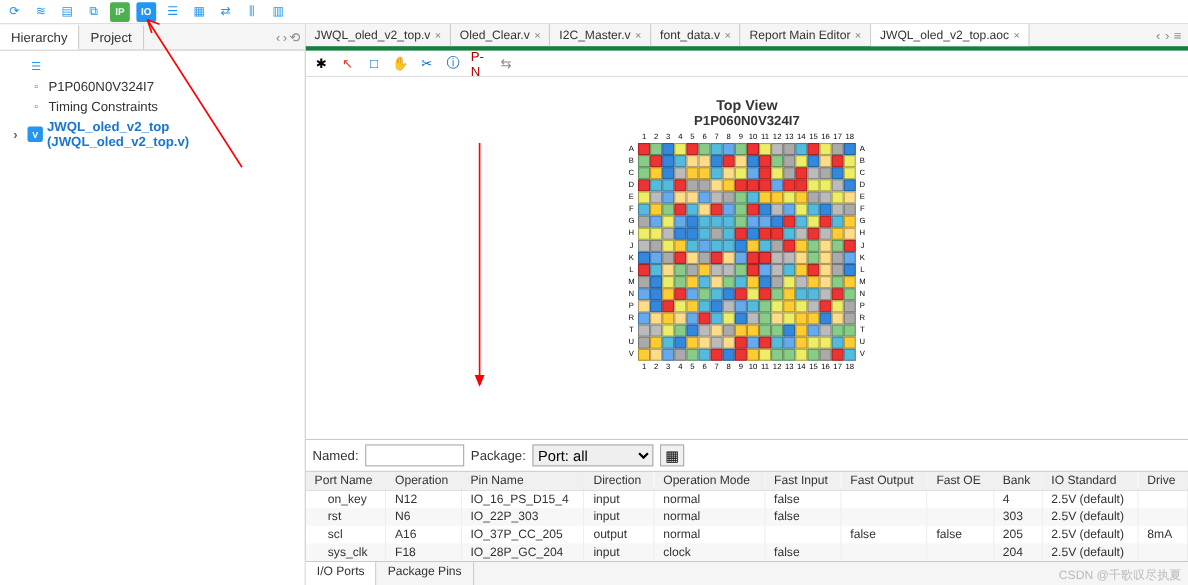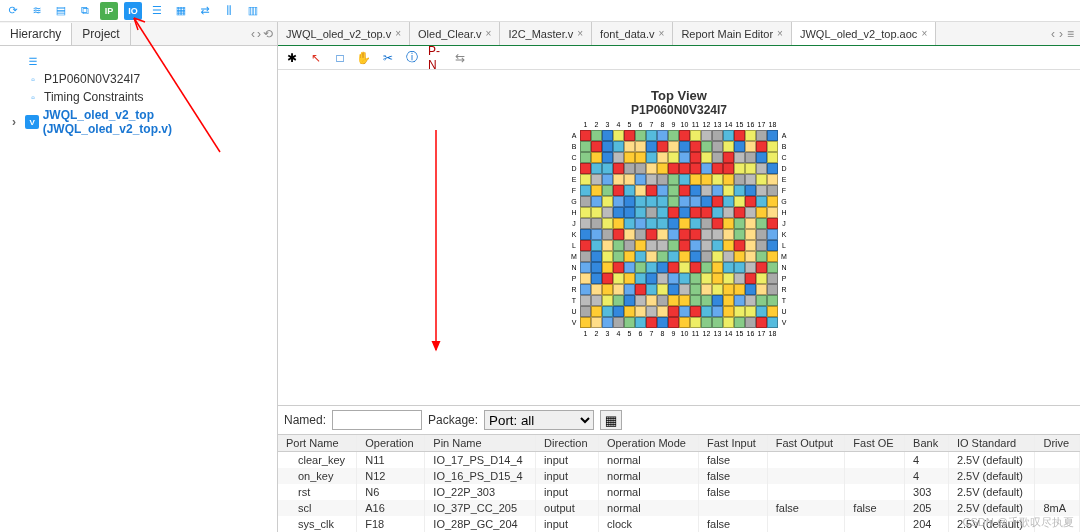--- a/index.html
+++ b/index.html
@@ -18,21 +18,21 @@
   .tree { padding: 6px 4px; }
   .tree-row { display: flex; align-items: center; gap: 4px; padding: 2px 0 2px 8px; cursor: pointer; }
   .tree-row .exp { width: 10px; color: #666; }
   .tico { width: 14px; height: 14px; display: inline-flex; align-items: center; justify-content: center; font-size: 10px; }
   .tico.brk { color: #2196f3; }
   .tico.dev { color: #2196f3; }
   .tico.tc { color: #2196f3; }
   .tico.v { background: #2196f3; color: #fff; font-weight: bold; border-radius: 2px; font-size: 8px; }
   .tree-row.sel { color: #1976d2; font-weight: bold; }
   .content { flex: 1; display: flex; flex-direction: column; position: relative; }
-  .tabs { display: flex; align-items: center; height: 24px; background: #f5f5f5; border-bottom: 1px solid #15803d; }
+  .tabs { display: flex; align-items: center; height: 24px; background: #f5f5f5; border-bottom: 4px solid #15803d; }
   .tab { display: flex; align-items: center; gap: 4px; padding: 0 8px; height: 100%; border-right: 1px solid #ccc; cursor: pointer; white-space: nowrap; font-size: 11px; }
   .tab.active { background: #fff; }
   .tab .x { color: #888; font-size: 10px; cursor: pointer; }
   .tabs-ctrl { margin-left: auto; display: flex; gap: 4px; padding: 0 6px; color: #888; }
   .sub-toolbar { height: 24px; display: flex; align-items: center; gap: 8px; padding: 0 6px; border-bottom: 1px solid #ddd; }
   .sub-icon { width: 16px; height: 16px; display: flex; align-items: center; justify-content: center; font-size: 12px; cursor: pointer; }
   .chip-area { flex: 1; display: flex; flex-direction: column; align-items: center; justify-content: flex-start; padding-top: 18px; position: relative; }
   .chip-title { font-weight: bold; font-size: 13px; }
   .chip-sub { font-weight: bold; font-size: 12px; margin-bottom: 2px; }
   .chip-grid { display: grid; grid-template-columns: 12px repeat(18, 11px) 12px; grid-auto-rows: 11px; gap: 0; font-size: 7px; }
@@ -575,33 +575,20 @@
               <th>Fast Input</th>
               <th>Fast Output</th>
               <th>Fast OE</th>
               <th>Bank</th>
               <th>IO Standard</th>
               <th>Drive</th>
             </tr>
           </thead>
         <tbody id="tbody">
             <tr>
-              <td style="padding-left: 20px;">clear_key</td>
-              <td>N11</td>
-              <td>IO_17_PS_D14_4</td>
-              <td>input</td>
-              <td>normal</td>
-              <td>false</td>
-              <td></td>
-              <td></td>
-              <td>4</td>
-              <td>2.5V (default)</td>
-              <td></td>
-            </tr>
-            <tr>
               <td style="padding-left: 20px;">on_key</td>
               <td>N12</td>
               <td>IO_16_PS_D15_4</td>
               <td>input</td>
               <td>normal</td>
               <td>false</td>
               <td></td>
               <td></td>
               <td>4</td>
               <td>2.5V (default)</td>
@@ -643,20 +630,24 @@
               <td></td>
               <td></td>
               <td>204</td>
               <td>2.5V (default)</td>
               <td></td>
             </tr>
           </tbody>
       </table>
     </div>
 
+    <div class="bottom-tabs">
+      <div class="bottom-tab active">I/O Ports</div>
+      <div class="bottom-tab">Package Pins</div>
+    </div>
   </div>
 </div>
 
 <svg class="arrow-svg" width="1080" height="532">
   <defs>
       <marker id="ah" markerWidth="8" markerHeight="8" refX="6" refY="3" orient="auto">
         <path d="M0,0 L7,3 L0,6 Z" fill="#f00"></path>
       </marker>
     </defs>
   <line x1="134" y1="18" x2="220" y2="152" stroke="#f00" stroke-width="1.5"></line>

